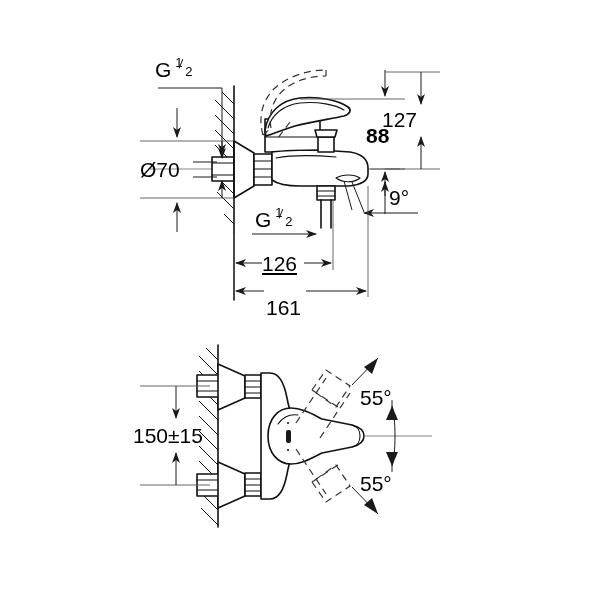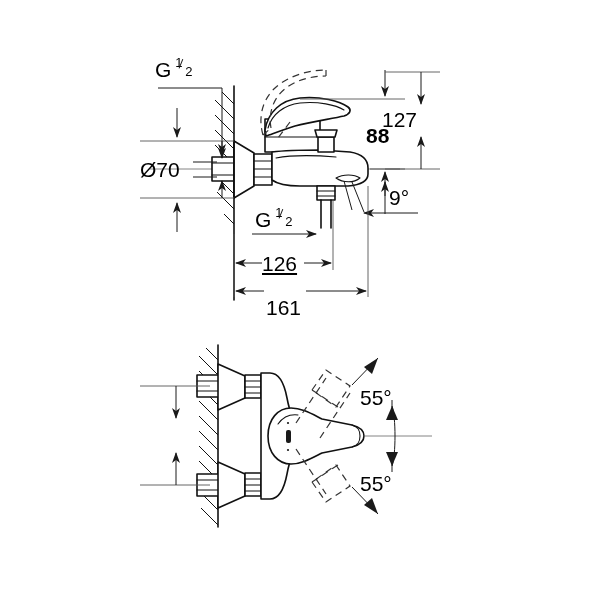--- a/index.html
+++ b/index.html
@@ -408,18 +408,19 @@
       <span style="position:absolute; left:9px; top:3px; width:12px; height:10px;
                    border-left:1.3px solid #1a1a1a; transform:rotate(22deg);"></span>
       <span class="fracnum" style="position:absolute; left:14px; top:6px; font-size:13px;">2</span>
     </span>
   </div>
 
   <div class="dimtext" style="position:absolute; left:262px; top:252px;text-decoration:underline;">126</div>
 
   <div class="dimtext" style="position:absolute; left:266px; top:280px;margin-top:16px;">161</div>
 
+  <div class="dimtext" style="position:absolute; left:133px; top:424px;">150±15</div>
 
   <div class="dimtext" style="position:absolute; left:360px; top:386px;">55°</div>
 
   <div class="dimtext" style="position:absolute; left:360px; top:472px;">55°</div>
 
 </div>
 
 </body></html>

